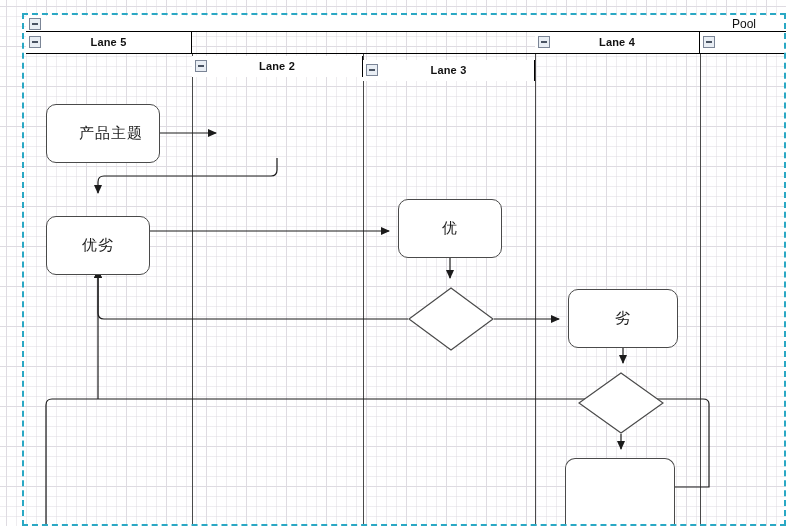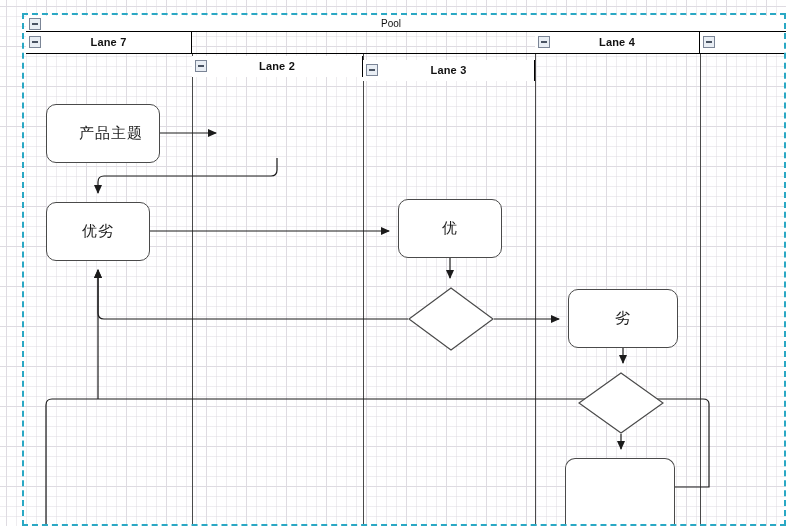--- a/index.html
+++ b/index.html
@@ -51,22 +51,22 @@
     left: 26px; top: 16px;
     width: 760px; height: 16px;
     background: #ffffff;
     border-bottom: 1px solid #000000;
     box-sizing: border-box;
   }
   .pool-title {
     position: absolute;
     left: 0; top: 1px;
     width: 730px;
-    text-align: center;
-    font-size: 10px;
+    text-align: right;
+    font-size: 12px;
     color: #111111;
     line-height: 14px;
   }
   .lane-header-row {
     position: absolute;
     left: 26px; top: 32px;
     width: 760px; height: 22px;
     border-bottom: 1px solid #000000;
     box-sizing: border-box;
   }
@@ -186,21 +186,21 @@
       <path d="M675,487 L709,487 L709,404 Q709,399 703,399 L52,399 Q46,399 46,405 L46,526"></path>
       <path d="M98,399 L98,270" marker-end="url(#arrow)"></path>
     </g>
   </svg>
 
   <div class="node" style="left:46px;top:104px;width:114px;height:59px;padding-left:16px;">
     <span class="node-label">产品主题</span>
   </div>
 
 
-  <div class="node" style="left:46px;top:202px;width:104px;height:59px;">
+  <div class="node" style="left:46px;top:216px;width:104px;height:59px;">
     <span class="node-label">优劣</span>
   </div>
 
   <div class="node" style="left:398px;top:199px;width:104px;height:59px;">
     <span class="node-label">优</span>
   </div>
 
   <svg class="diamond" style="left:408px;top:287px;width:86px;height:64px;" viewBox="0 0 86 64">
     <polygon points="43,1 85,32 43,63 1,32" fill="#ffffff" stroke="#4a4a4a" stroke-width="1.2"></polygon>
   </svg>
@@ -218,21 +218,21 @@
   </div>
 
   <div class="pool-header">
     <span class="collapse-icon pool-collapse"></span>
     <span class="pool-title">Pool</span>
   </div>
 
   <div class="lane-header-row">
     <div class="lane-header" style="left:0px;width:166px;">
       <span class="collapse-icon"></span>
-      <span class="lane-label">Lane 7</span>
+      <span class="lane-label">Lane 5</span>
     </div>
     <div class="lane-header" style="left:166px;width:171px;margin-top:24px;">
       <span class="collapse-icon"></span>
       <span class="lane-label">Lane 2</span>
     </div>
     <div class="lane-header" style="left:337px;width:172px;margin-top:28px;">
       <span class="collapse-icon"></span>
       <span class="lane-label">Lane 3</span>
     </div>
     <div class="lane-header" style="left:509px;width:165px;">

